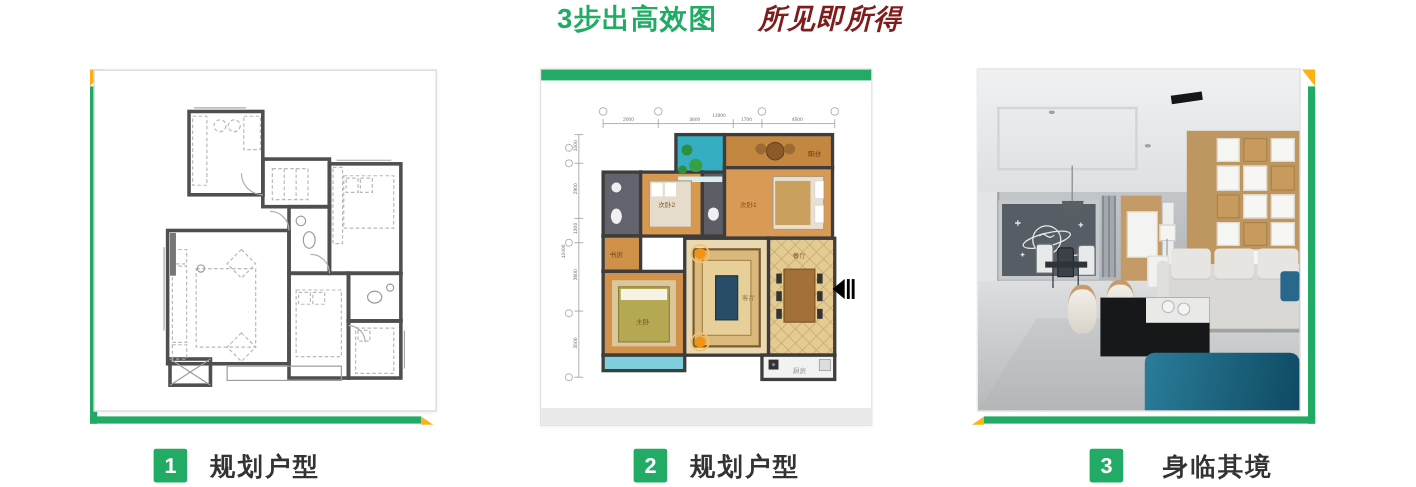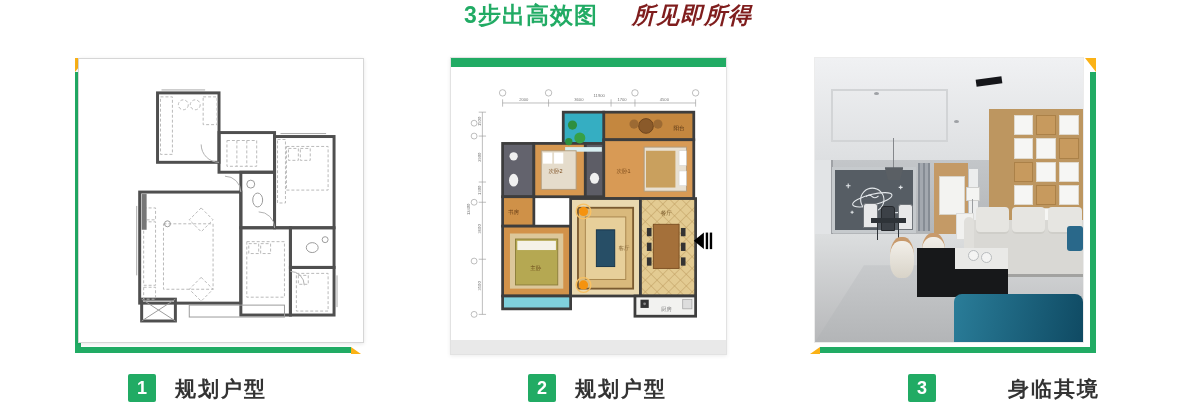--- a/index.html
+++ b/index.html
@@ -394,13 +394,13 @@
   </div>
 </div>
 
 <div class="step-badge" style="left:128px;">1</div>
 <div class="step-label" style="left:175px;">规划户型</div>
 
 <div class="step-badge" style="left:528px;">2</div>
 <div class="step-label" style="left:575px;">规划户型</div>
 
 <div class="step-badge" style="left:908px;">3</div>
-<div class="step-label" style="left:1008px;">身临其境</div>
+<div class="step-label" style="left:969px;">身临其境</div>
 
 </body></html>

